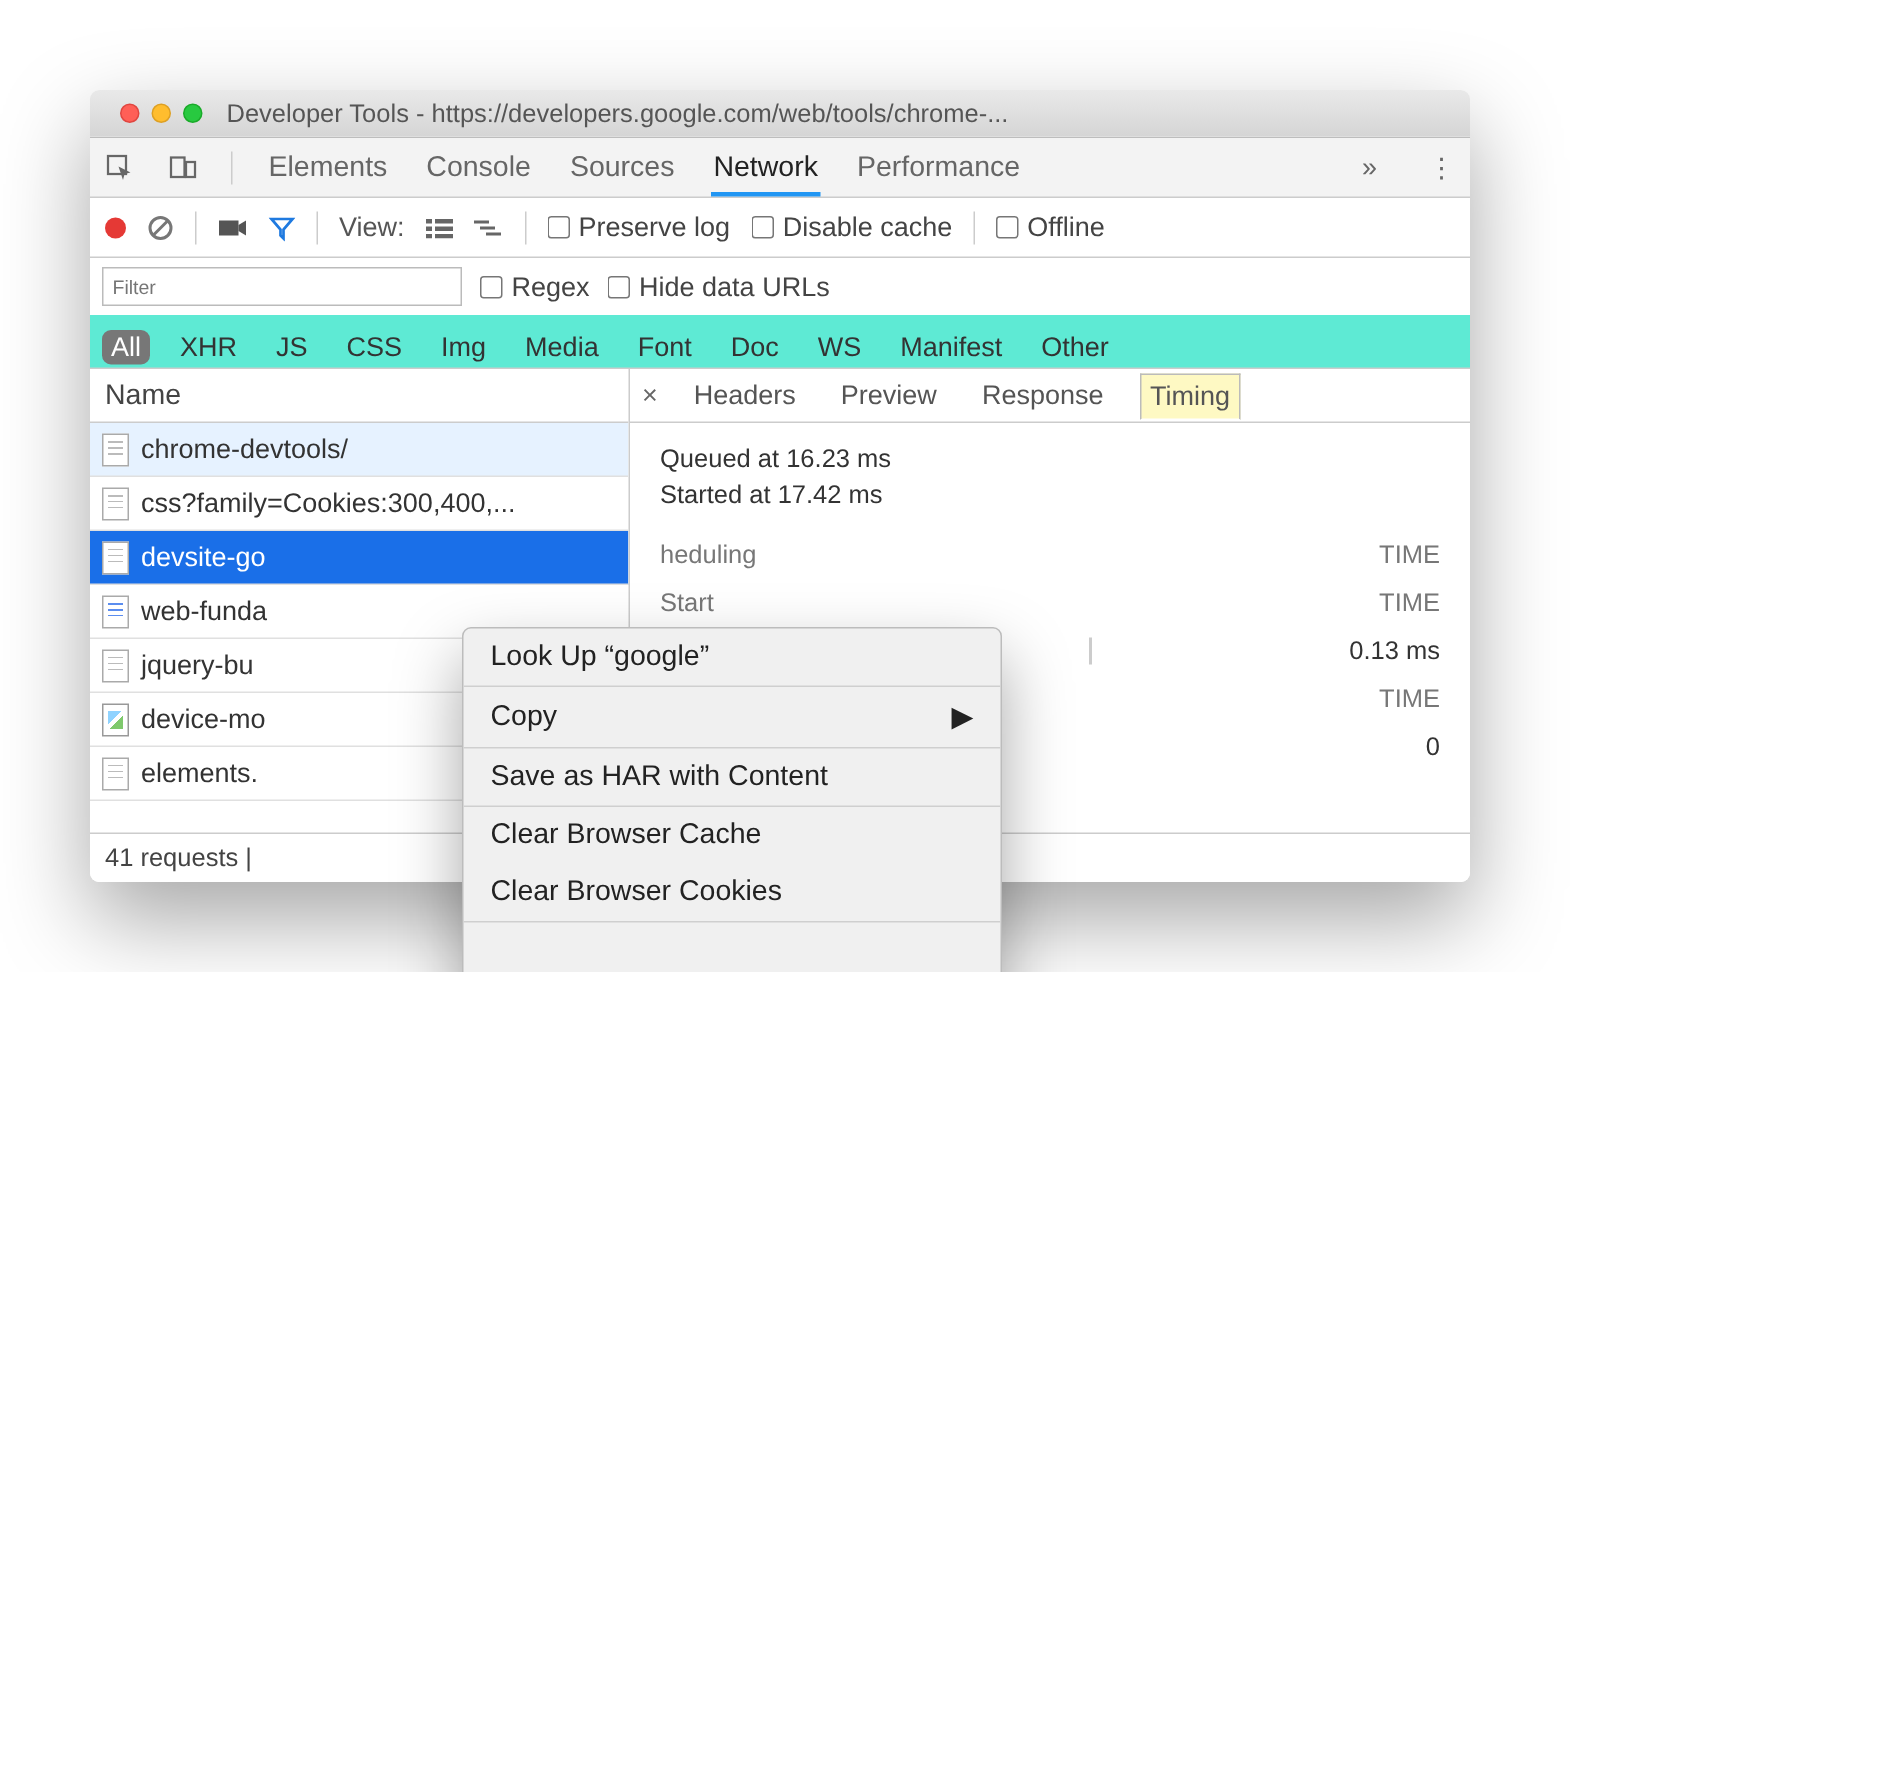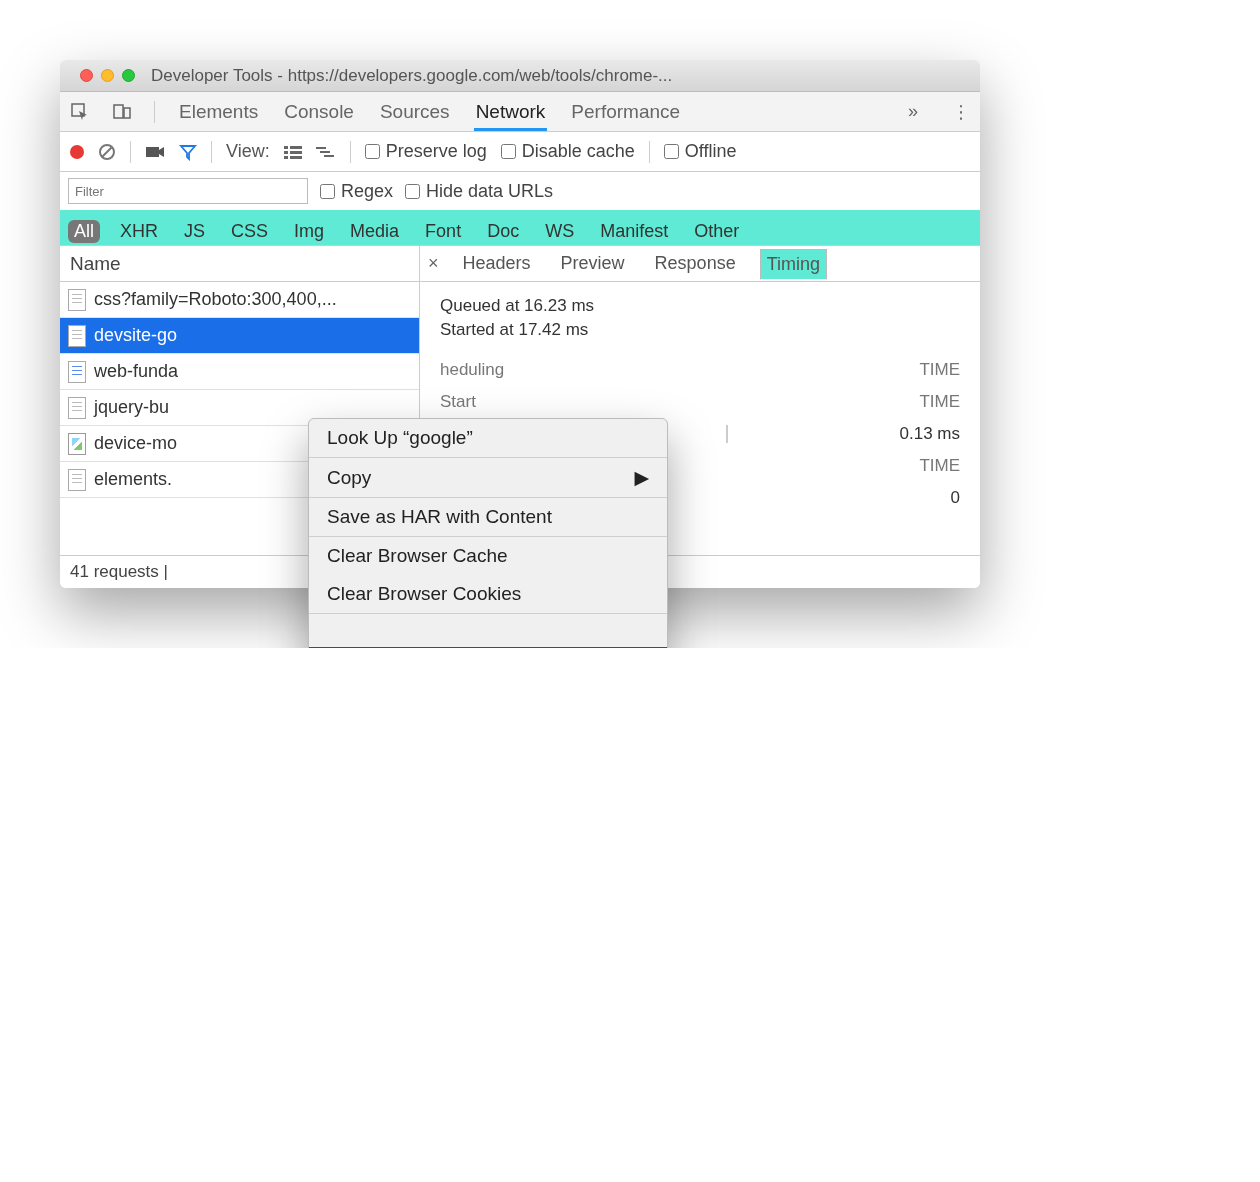--- a/index.html
+++ b/index.html
@@ -133,21 +133,21 @@
   .file-ico.img { border:1px solid #999; }
   .file-ico.img::after { background: linear-gradient(135deg,#8fd3ff 40%,#fff 40% 60%,#7fc96d 60%); }
   .pane-right { flex:1; display:flex; flex-direction:column; overflow:hidden; }
   .detail-tabs {
     height: 36px;
     border-bottom: 1px solid #ccc;
     display:flex; align-items:center; padding: 0 8px; gap: 18px;
   }
   .detail-tabs .x { color:#666; font-size:18px; }
   .dtab { color:#555; font-size:18px; padding:4px 6px; }
-  .dtab.active { border:1px solid #bbb; border-bottom:1px solid #fff; background:#5eead4; position:relative; top:1px; }
+  .dtab.active { border:1px solid #bbb; border-bottom:1px solid #fff; background:#fef9c3; position:relative; top:1px; }
   .detail-body { padding: 10px 20px; color:#333; font-size:17px; }
   .detail-body .line { margin: 4px 0; }
   .timing-section { margin-top: 14px; }
   .timing-row { display:flex; align-items:center; padding:6px 0; }
   .timing-label { color:#777; flex:0 0 190px; }
   .timing-bar { flex:1; position:relative; height:18px; }
   .timing-bar .mark { position:absolute; top:0; bottom:0; width:2px; background:#ccc; }
   .timing-val { width:90px; color:#333; text-align:right; }
   .timing-head { color:#777; text-align:right; }
   .statusbar {
@@ -304,23 +304,27 @@
     <span class="type-pill">Doc</span>
     <span class="type-pill">WS</span>
     <span class="type-pill">Manifest</span>
     <span class="type-pill">Other</span>
   </div>
 
   <div class="content">
     <div class="pane-left">
       <div class="col-header">Name</div>
       <div class="req-list" id="req-list">
+          <div class="req-row selected-light">
+            <span class="file-ico"></span>
+            <span>chrome-devtools/</span>
+          </div>
           <div class="req-row">
             <span class="file-ico"></span>
-            <span>css?family=Roboto:300,400,...</span>
+            <span>css?family=Cookies:300,400,...</span>
           </div>
           <div class="req-row selected">
             <span class="file-ico"></span>
             <span>devsite-go</span>
           </div>
           <div class="req-row">
             <span class="file-ico blue"></span>
             <span>web-funda</span>
           </div>
           <div class="req-row">

